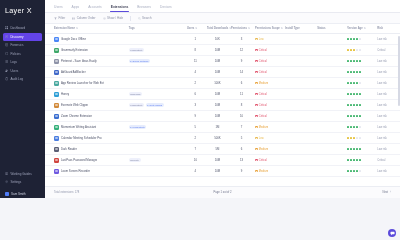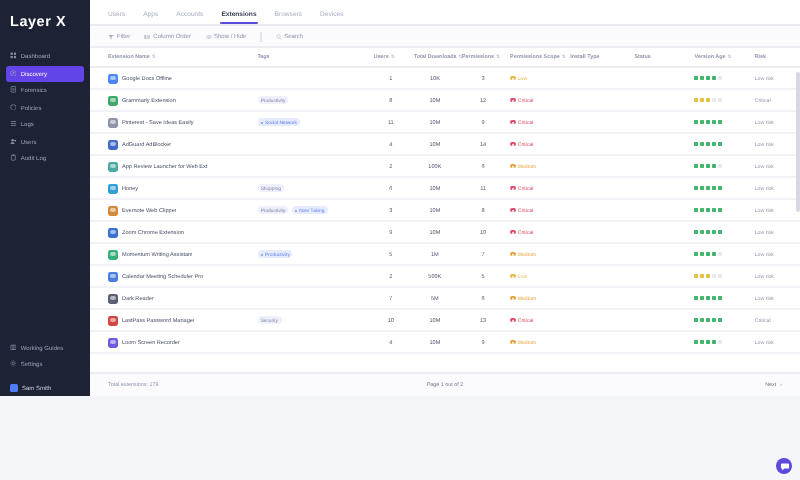--- a/index.html
+++ b/index.html
@@ -19,21 +19,21 @@
     background:#1e2235;
     display:flex; flex-direction:column;
     flex-shrink:0;
     position:relative;
   }
   .logo-wrap {
     height:20px;
     display:flex; align-items:center;
     padding-left:5px;
   }
-  .logo { color:#ffffff; font-size:7.2px; letter-spacing:.3px; font-weight:700; }
+  .logo { color:#ffffff; font-size:7.2px; letter-spacing:.3px; font-weight:400; }
   .nav { padding-top:4px; display:flex; flex-direction:column; gap:.5px; }
   .nav-item {
     display:flex; align-items:center; gap:2px;
     height:8px; margin:0 3px; padding:0 2px;
     border-radius:1.5px;
     color:#9fa4bb; font-size:3px;
     white-space:nowrap; overflow:hidden;
   }
   .nav-item.active { background:#6344e8; color:#ffffff; }
   .nav-ico { width:3.4px; height:3.4px; flex-shrink:0; opacity:.85; display:block; }

